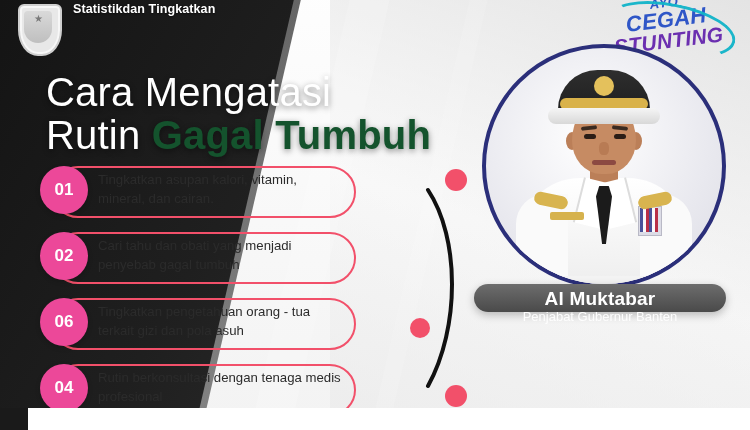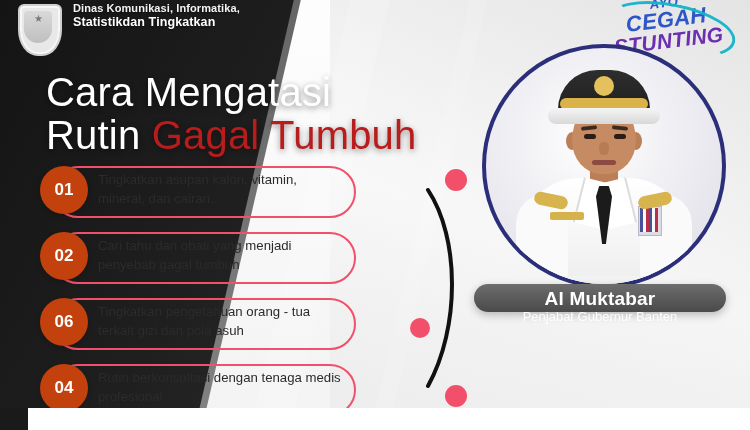--- a/index.html
+++ b/index.html
@@ -161,22 +161,22 @@
     font-weight: 400;
     letter-spacing: .2px;
   }
   .title .t2 {
     font-size: 40px;
     font-weight: 400;
     letter-spacing: .2px;
     margin-top: 2px;
   }
   .title .t2 b {
-    font-weight: 400;
-    color: #b91c1c;
+    font-weight: 700;
+    color: #14532d;
   }
   
   .steps {
     position: absolute;
     left: 40px; top: 162px;
     width: 330px;
   }
   .step {
     position: relative;
     height: 56px;
@@ -188,21 +188,21 @@
     width: 300px; height: 48px;
     border: 2px solid #f2506a;
     border-radius: 26px;
     background: transparent;
   }
   .step .num {
     position: absolute;
     left: 0; top: 4px;
     width: 48px; height: 48px;
     border-radius: 50%;
-    background: #c2410c;
+    background: #ec4899;
     color: #ffffff;
     font-size: 17px;
     font-weight: 800;
     display: flex;
     align-items: center;
     justify-content: center;
     box-shadow: 0 2px 5px rgba(0,0,0,.18);
   }
   .step .txt {
     position: absolute;
@@ -365,21 +365,20 @@
   <div class="bg-streak s1"></div>
   <div class="bg-streak s2"></div>
 
   <div class="header">
     <div class="crest">
       <div class="shield"></div>
       <div class="inner"></div>
       <div class="star">★</div>
     </div>
     <div class="hdr-text">
-      <div class="hdr-line l0">Dinas Komunikasi, Informatika,</div>
       <div class="hdr-line">Statistikdan Tingkatkan</div>
     </div>
   </div>
 
   <div class="stunting">
     <div class="swoosh"></div>
     <div class="l1">AYO</div>
     <div class="l2">CEGAH</div>
     <div class="l3">STUNTING</div>
   </div>

